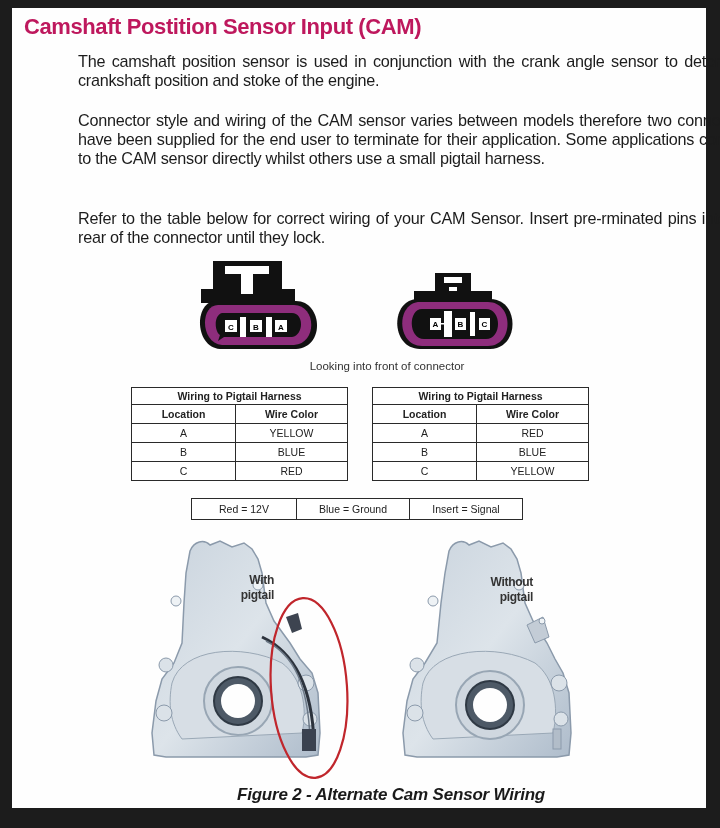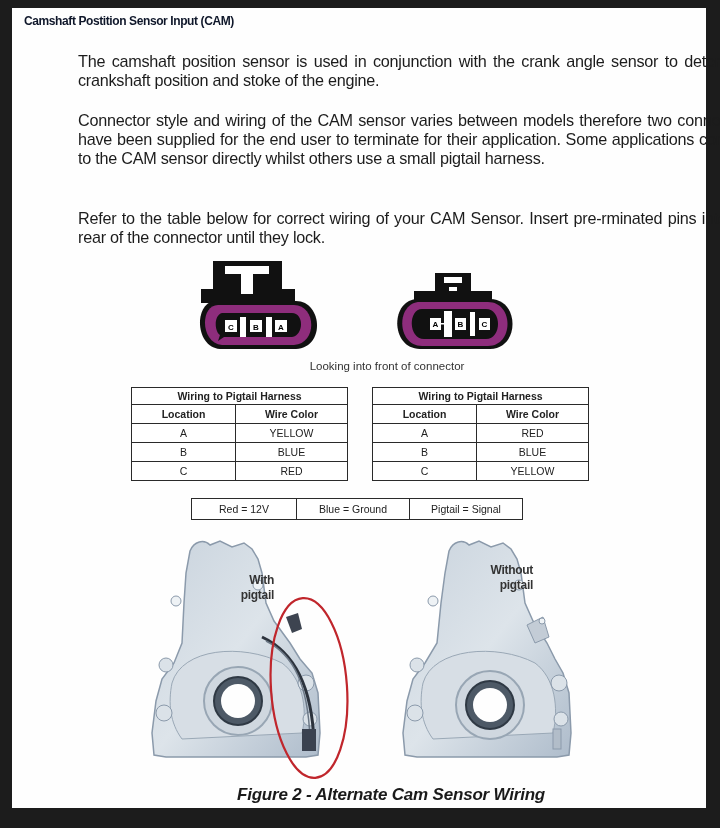--- a/index.html
+++ b/index.html
@@ -5,22 +5,22 @@
     html, body { margin:0; padding:0; }
     body {
       width:720px; height:828px; background:#1c1c1c; position:relative; overflow:hidden;
       font-family:"Liberation Sans", sans-serif;
     }
     .page {
       position:absolute; left:12px; top:8px; width:694px; height:800px;
       background:#fefefe; color:#1a1a1a;
     }
     .title {
-      position:absolute; left:12px; top:6px; font-size:12px; font-weight:bold;
-      letter-spacing:-0.4px; color:#0f172a;
+      position:absolute; left:12px; top:6px; font-size:22px; font-weight:bold;
+      letter-spacing:-0.4px; color:#be185d;
     }
     .para {
       position:absolute; left:26px; width:676px; font-size:16.2px; line-height:19px;
       text-align:justify; letter-spacing:-0.25px; color:#1c1c1c;margin-left:40px;
     }
     .p1 { top:44px; }
     .p2 { top:103px; }
     .p3 { top:201px; }
 
     .conn { position:absolute; }
@@ -166,21 +166,21 @@
     <tr>
       <td>C</td>
       <td>YELLOW</td>
     </tr>
   </tbody>
     </table>
 
   <div class="legend">
     <div class="l1">Red = 12V</div>
     <div class="l2">Blue = Ground</div>
-    <div class="l3">Pigtail = Signal</div>
+    <div class="l3">Insert = Signal</div>
   </div>
 
   <div class="photo" style="left:130px; top:525px;">
     <svg width="210" height="250" viewBox="0 0 210 250">
       <defs>
         <linearGradient id="alu1" x1="0" y1="0" x2="1" y2="1">
           <stop offset="0" stop-color="#c9d3dd"></stop>
           <stop offset="0.5" stop-color="#dde4ea"></stop>
           <stop offset="1" stop-color="#aebccb"></stop>
         </linearGradient>
@@ -225,20 +225,20 @@
       <circle cx="46" cy="68" r="5" fill="#eef2f5" stroke="#8b9aab"></circle>
       <circle cx="132" cy="52" r="5" fill="#eef2f5" stroke="#8b9aab"></circle>
       <circle cx="30" cy="132" r="7" fill="#dbe2e8" stroke="#8b9aab"></circle>
       <circle cx="28" cy="180" r="8" fill="#dbe2e8" stroke="#8b9aab"></circle>
       <circle cx="172" cy="150" r="8" fill="#dbe2e8" stroke="#8b9aab"></circle>
       <circle cx="174" cy="186" r="7" fill="#dbe2e8" stroke="#8b9aab"></circle>
       <path d="M140 92 L156 84 L162 104 L148 110 Z" fill="#c3ccd6" stroke="#8b9aab"></path>
       <circle cx="155" cy="88" r="3" fill="#eef2f5" stroke="#8b9aab"></circle>
       <rect x="166" y="196" width="8" height="20" fill="#b2bdc9" stroke="#8b9aab"></rect>
     </svg>
-    <div class="photo-label" style="left:76px; top:30px; width:70px;">
+    <div class="photo-label" style="left:76px; top:42px; width:70px;">
       <div>Without</div>
       <div>pigtail</div>
     </div>
   </div>
 
   <div class="figcap">Figure 2 - Alternate Cam Sensor Wiring</div>
 </div>
 
 </body></html>

